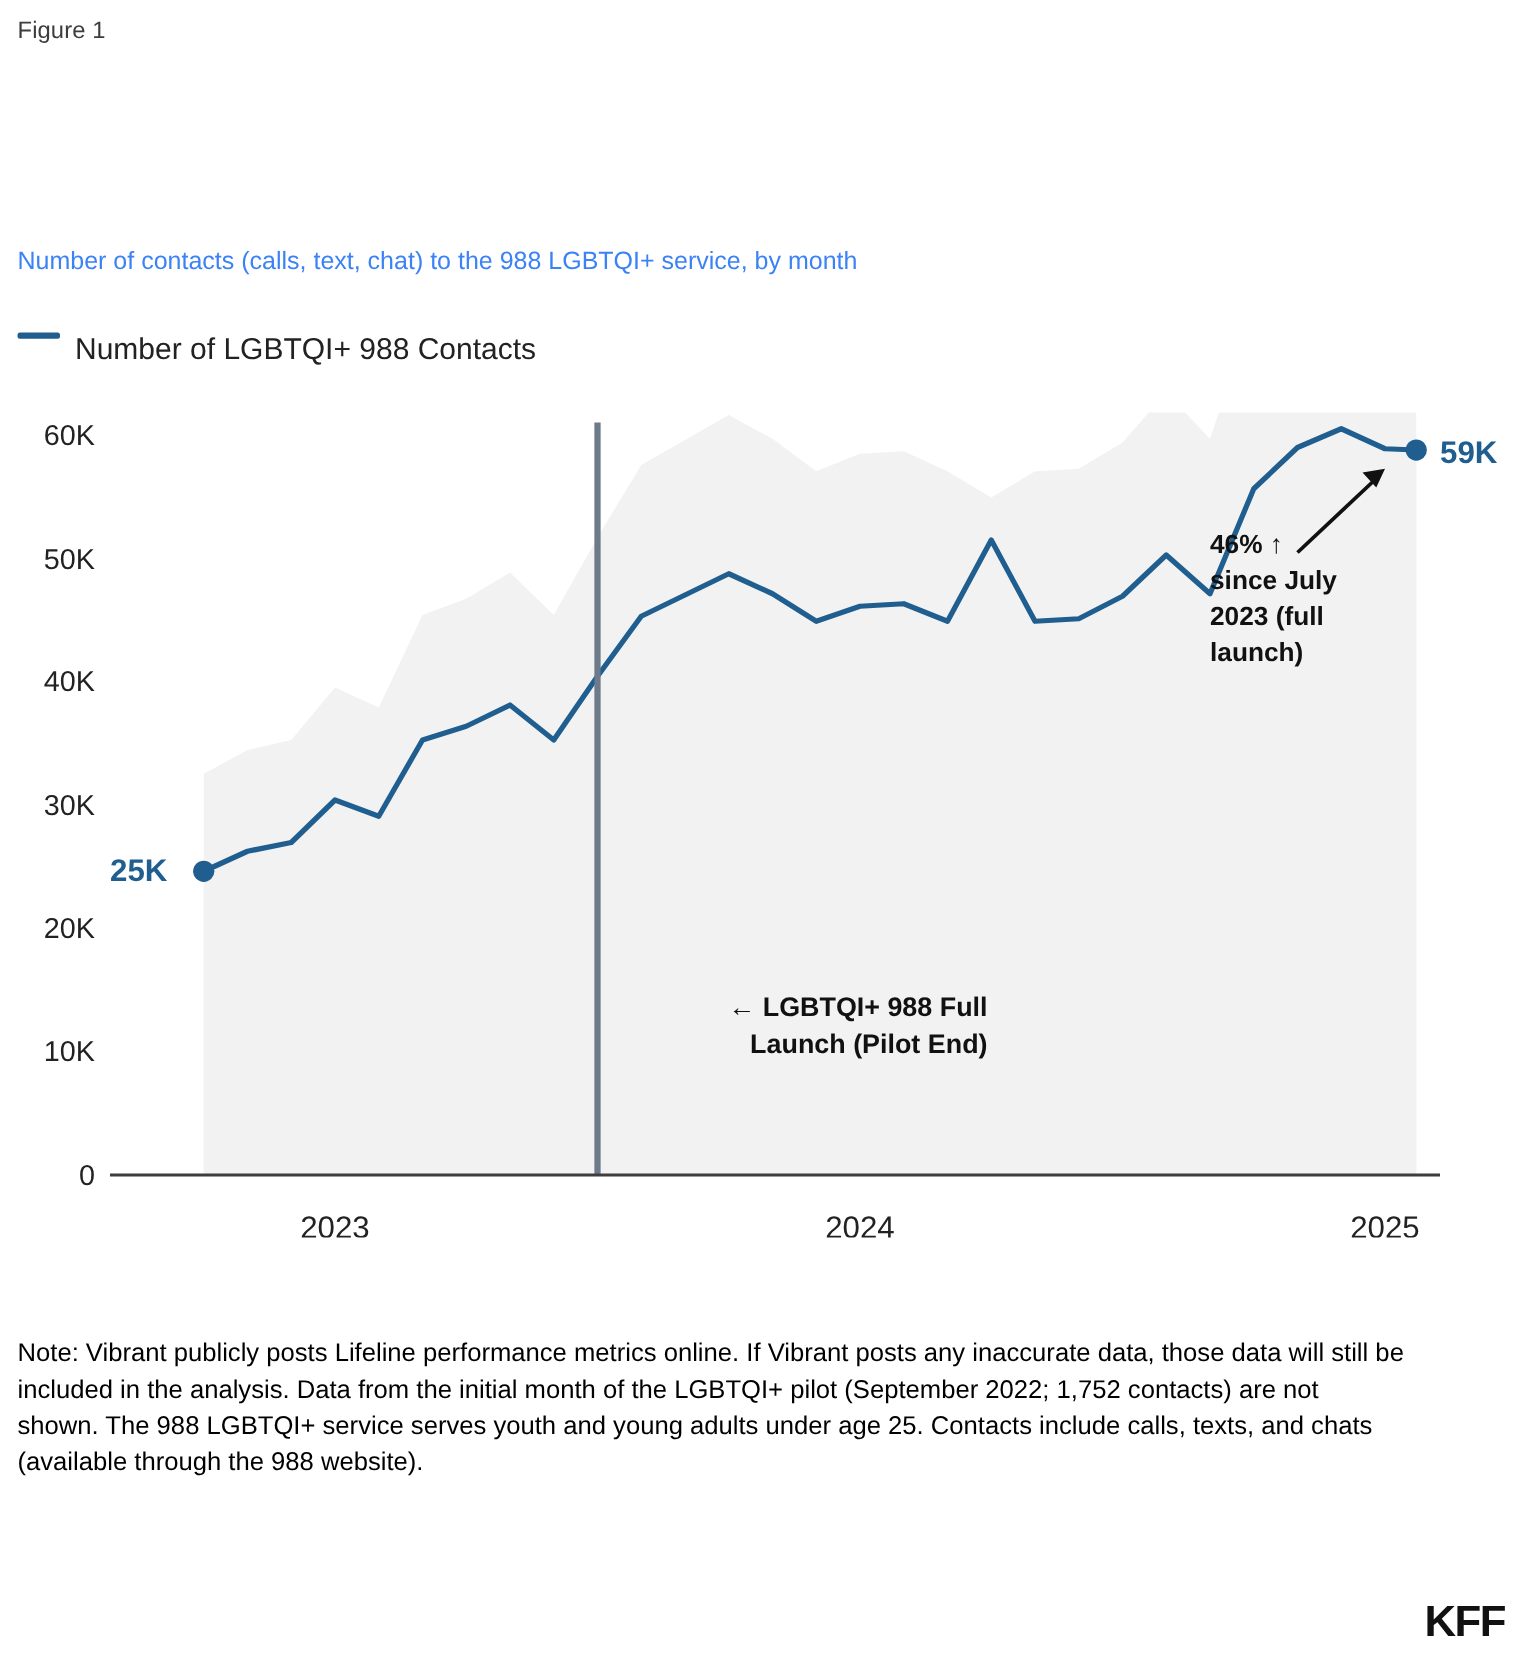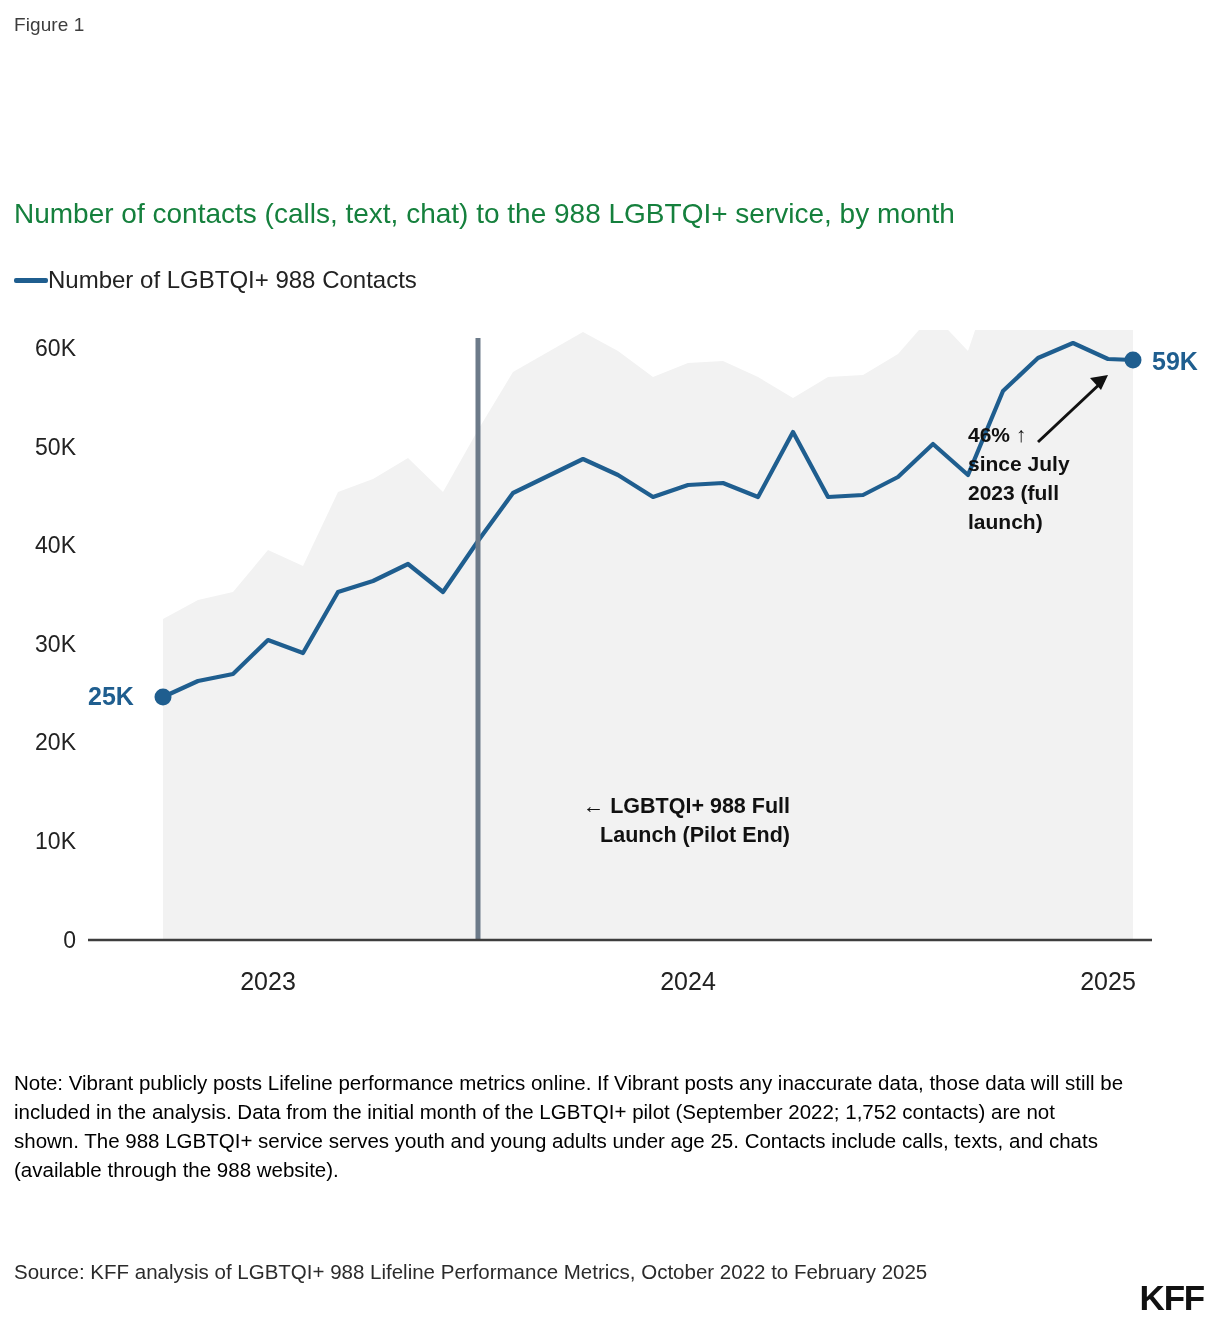--- a/index.html
+++ b/index.html
@@ -39,30 +39,30 @@
     font-weight: bold;
     line-height: 1.33;
     color: #111111;
     letter-spacing: -0.1px;
   }
   .subtitle {
     position: absolute;
     left: 14px;
     top: 196px;
     width: 1150px;
-    font-size: 28px;
-    color: #15803d;
+    font-size: 20px;
+    color: #3b82f6;
     line-height: 1.3;
   }
   .legend {
     position: absolute;
     left: 14px;
     top: 266px;
     display: flex;
-    align-items: center;
+    gap: 12px;
   }
   .legend-swatch {
     display: block;
     width: 34px;
     height: 5px;
     background: #1f5e8f;
     border-radius: 2px;
   }
   .legend-label {
     font-size: 24px;
@@ -202,16 +202,15 @@
       <text class="annot" x="968" y="141">since July</text>
       <text class="annot" x="968" y="170">2023 (full</text>
       <text class="annot" x="968" y="199">launch)</text>
 
       <text class="launch-annot" x="790" y="483" text-anchor="end">← LGBTQI+ 988 Full</text>
       <text class="launch-annot" x="790" y="512" text-anchor="end">Launch (Pilot End)</text>
     </svg>
   </div>
 
   <div class="note">Note: Vibrant publicly posts Lifeline performance metrics online. If Vibrant posts any inaccurate data, those data will still be included in the analysis. Data from the initial month of the LGBTQI+ pilot (September 2022; 1,752 contacts) are not shown. The 988 LGBTQI+ service serves youth and young adults under age 25. Contacts include calls, texts, and chats (available through the 988 website).</div>
-  <div class="source">Source: KFF analysis of LGBTQI+ 988 Lifeline Performance Metrics, October 2022 to February 2025</div>
   <div class="kff-logo">KFF</div>
 
 </div>
 
 </body></html>

